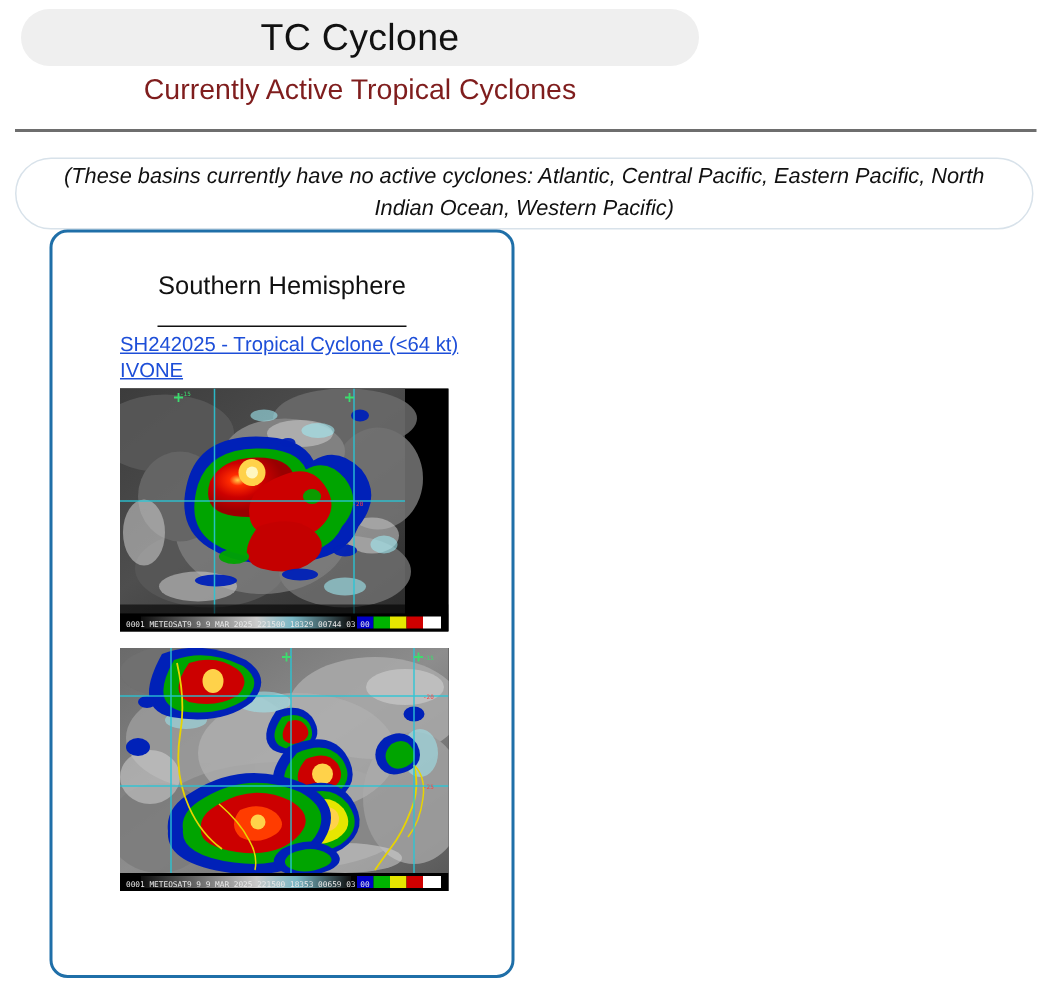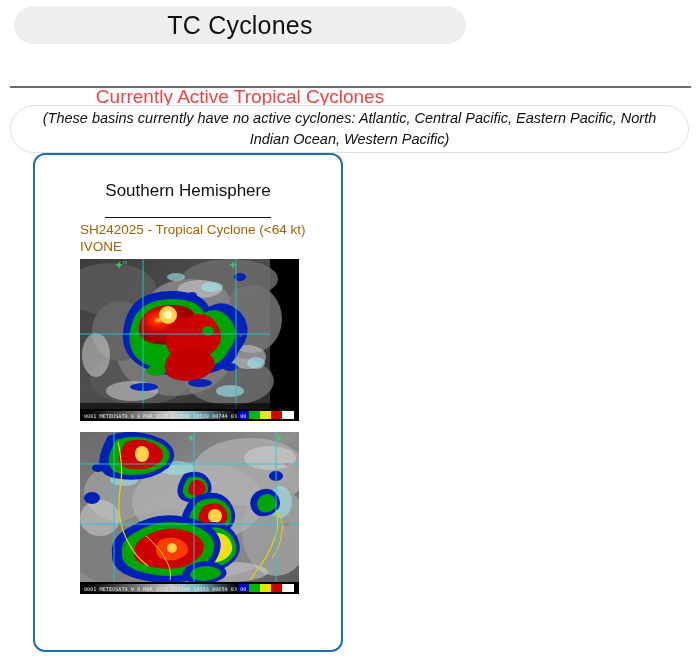--- a/index.html
+++ b/index.html
@@ -17,21 +17,21 @@
   .title-bar{
     position:absolute;left:14px;top:6px;width:452px;height:38px;
     background:#efefef;border-radius:19px;
     display:flex;align-items:center;justify-content:center;
   }
   .title-bar .title{
     font-size:25px;font-weight:400;color:#111;letter-spacing:.2px;
   }
   .subtitle{
     position:absolute;left:14px;top:50px;width:452px;
-    text-align:center;font-size:19px;color:#ef4444;font-weight:400;margin-top:36px;
+    text-align:center;font-size:19px;color:#7f1d1d;font-weight:400;
   }
   .divider{
     position:absolute;left:10px;top:86px;width:681px;height:0;
     border-top:2px solid #6e6e6e;
   }
 
   
   .notice{
     position:absolute;left:10px;top:105px;width:679px;height:48px;
     border:1px solid #d8e2ea;border-radius:24px;background:#fff;
@@ -50,36 +50,36 @@
   }
   .basin-heading{
     position:absolute;left:0;top:26px;width:100%;
     text-align:center;font-size:17px;font-weight:400;color:#111;
   }
   .basin-heading span{border-bottom:1.5px solid #111;padding-bottom:17px;}
 
   .storm{position:absolute;left:45px;}
   .storm-link{
     display:block;width:245px;
-    color:#a16207;
+    color:#1d4ed8;text-decoration:underline;
     font-size:13.5px;line-height:17px;cursor:pointer;
   }
   .sat-wrap{
     margin-top:4px;width:219px;height:162px;background:#000;
     display:block;
   }
   .sat-wrap svg{display:block;}
 </style>
 </head>
 <body>
 
 <div class="page">
 
   <div class="title-bar">
-    <div class="title">TC Cyclones</div>
+    <div class="title">TC Cyclone</div>
   </div>
   <div class="subtitle">Currently Active Tropical Cyclones</div>
   <div class="divider"></div>
 
   <div class="notice">
     <div class="notice-text">(These basins currently have no active cyclones: Atlantic, Central Pacific, Eastern Pacific, North Indian Ocean, Western Pacific)</div>
   </div>
 
   <div class="basin-panel">
 

